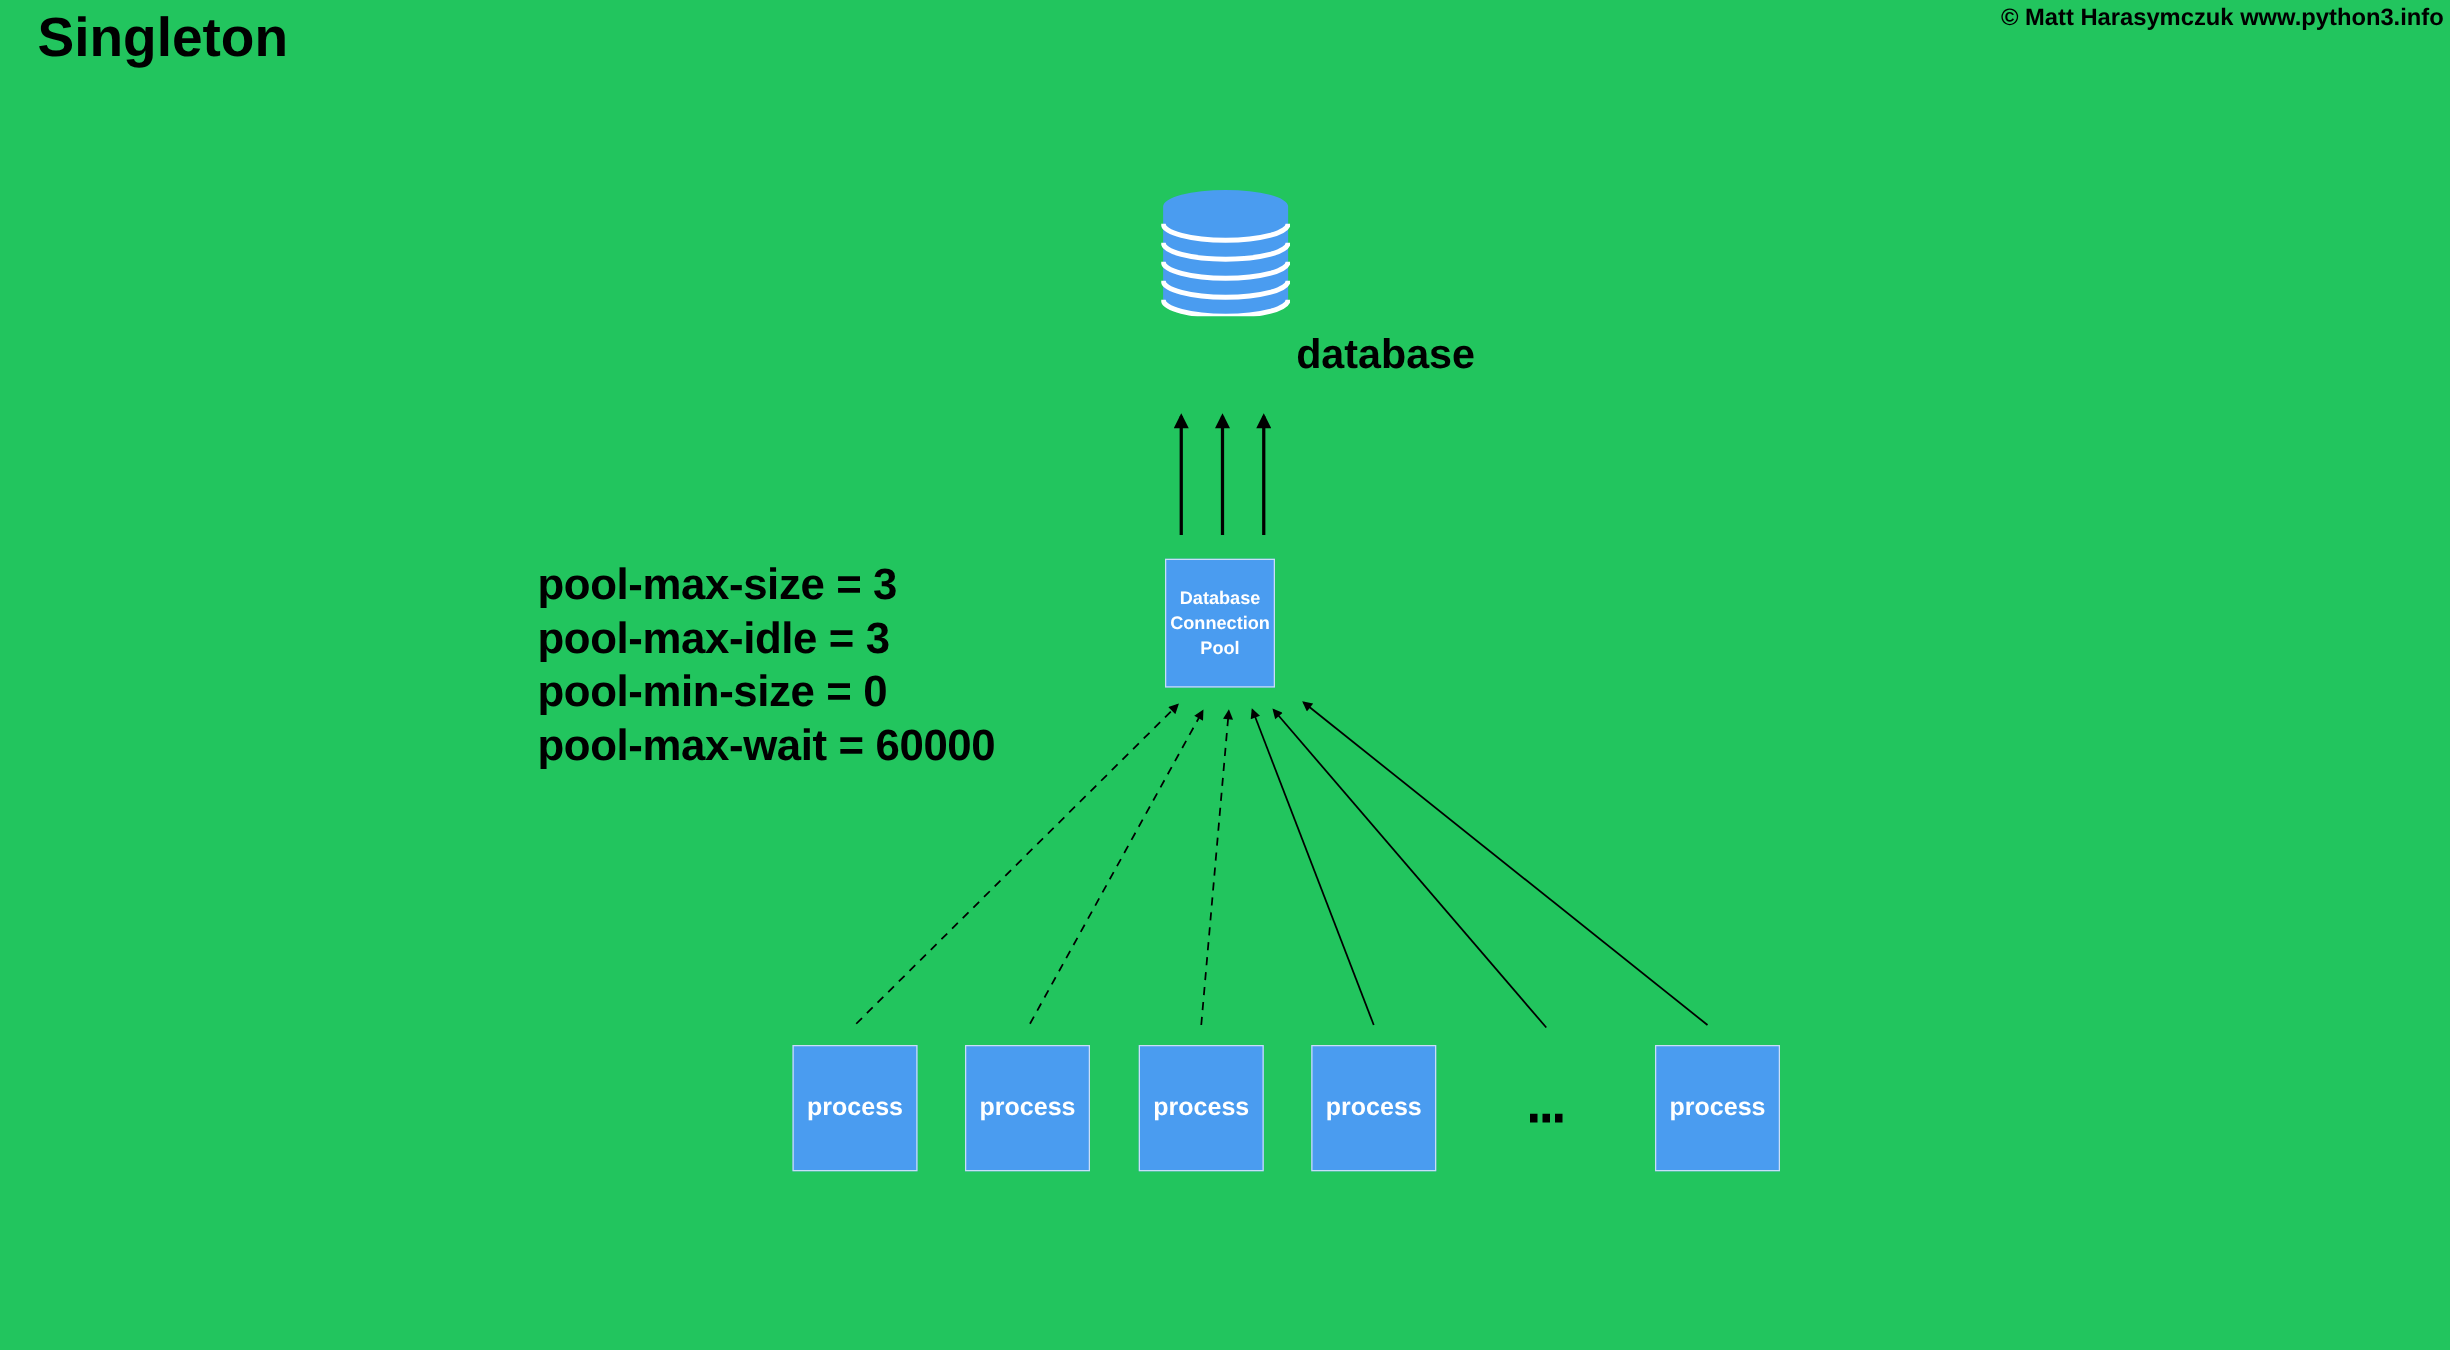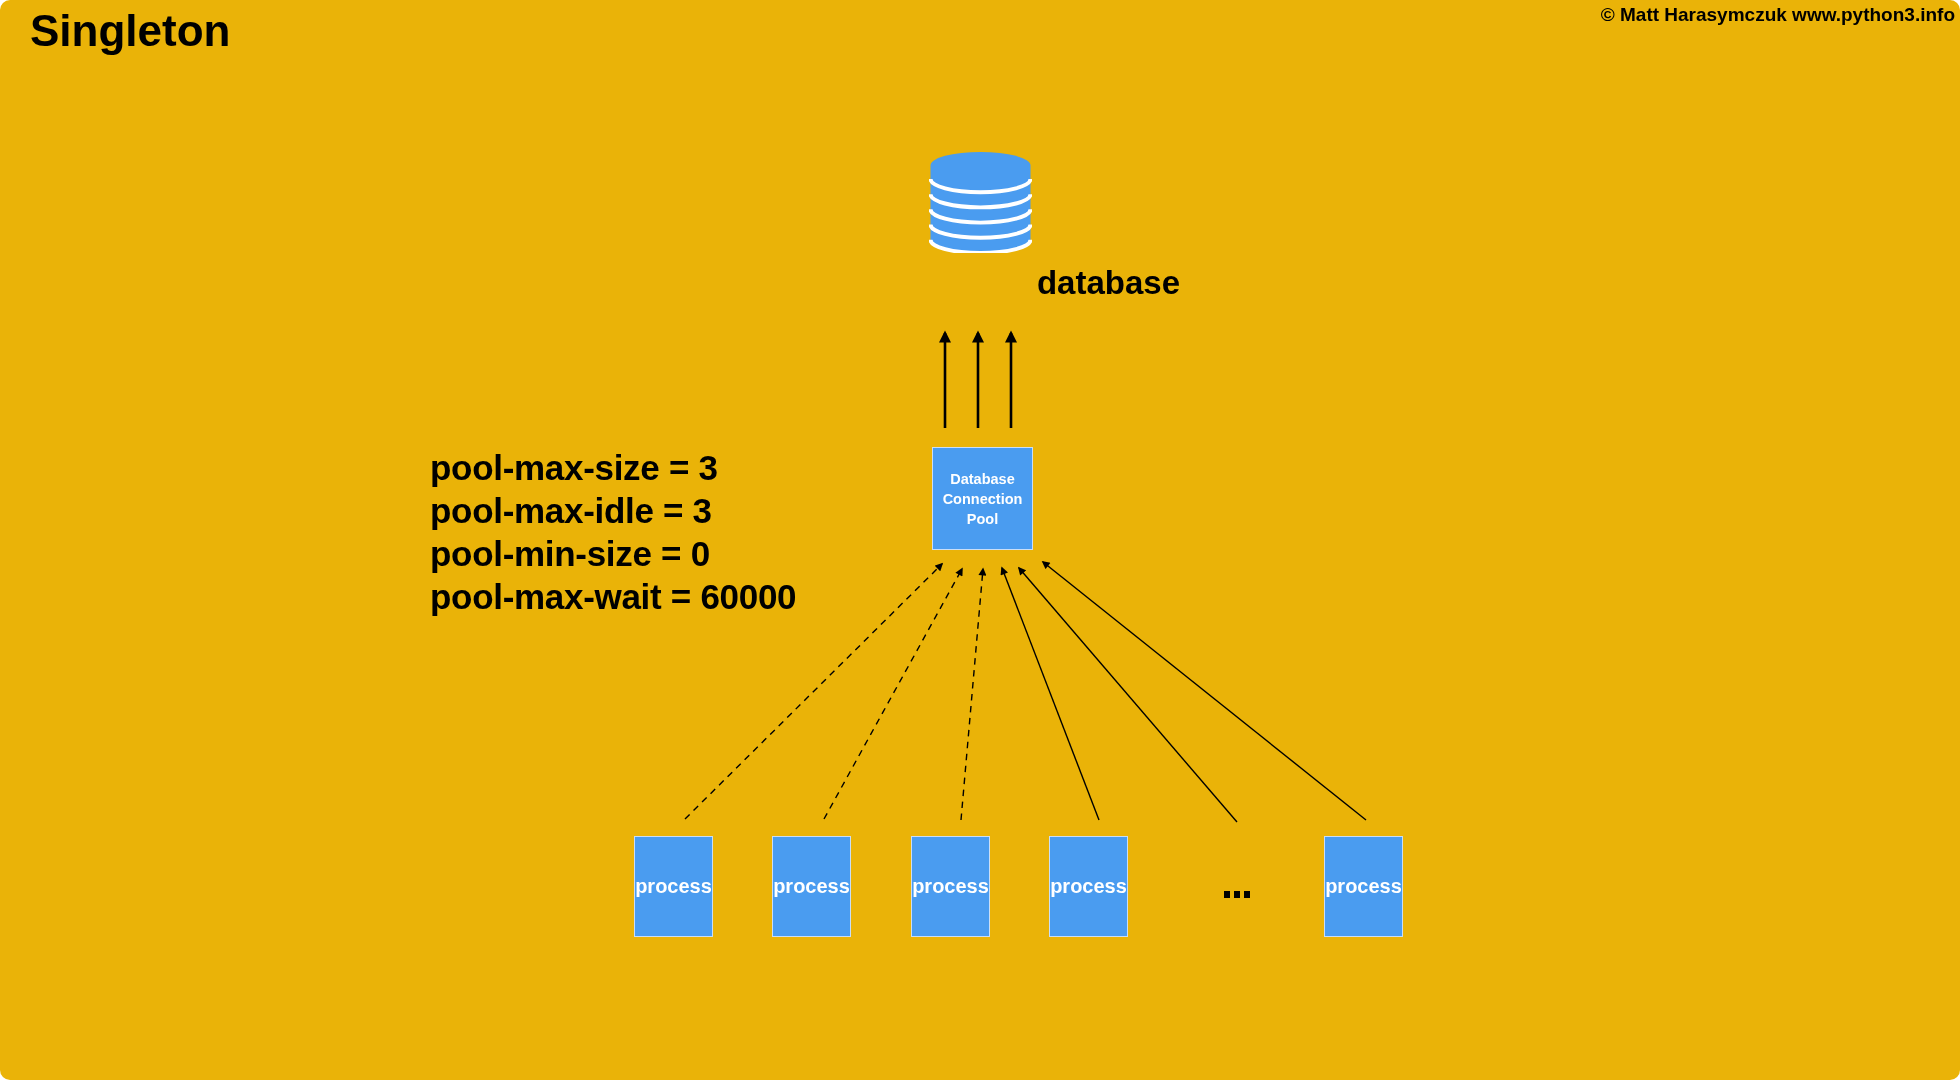--- a/index.html
+++ b/index.html
@@ -3,21 +3,21 @@
 <meta charset="utf-8">
 <title>Singleton</title>
 <style>
   * { margin: 0; padding: 0; box-sizing: border-box; }
   html, body { background: #ffffff; }
   body {
     width: 1960px; height: 1080px;
     font-family: "Liberation Sans", "DejaVu Sans", sans-serif;
     overflow: hidden;
   }
-  .stage { position: relative; width: 1960px; height: 1080px; background: #eab308; border-radius: 10px; }
+  .stage { position: relative; width: 1960px; height: 1080px; background: #22c55e; }
 
   .page-title {
     position: absolute; left: 30px; top: 6px;
     font-size: 44px; font-weight: bold; color: #000; letter-spacing: 0;
   }
   .copyright {
     position: absolute; right: 5px; top: 4px;
     font-size: 19px; font-weight: bold; color: #000; white-space: nowrap;
   }
 
@@ -29,29 +29,29 @@
     text-align: right; font-size: 33px; font-weight: bold; color: #000;
   }
 
   .params {
     position: absolute; left: 430px; top: 432px;
     font-size: 35px; font-weight: bold; color: #000;
     line-height: 43px; letter-spacing: -0.3px; white-space: nowrap; margin-top: 14px;
   }
 
   .pool-box {
-    position: absolute; left: 932px; top: 447px; width: 101px; height: 103px;
+    position: absolute; left: 932px; top: 447px; width: 88px; height: 103px;
     background: #4A9CF0; border: 1.5px solid #c9def7;
     display: flex; align-items: center; justify-content: center;
     text-align: center; color: #fff; font-size: 14.5px; font-weight: bold;
     line-height: 1.38; padding: 0 7px;
   }
 
   .process-box {
-    position: absolute; top: 836px; width: 79px; height: 101px;
+    position: absolute; top: 836px; width: 100px; height: 101px;
     background: #4A9CF0; border: 1.5px solid #c9def7;
     display: flex; align-items: center; justify-content: center;
     color: #fff; font-size: 20px; font-weight: bold;
   }
   .p1 { left: 634px; } .p2 { left: 772px; } .p3 { left: 911px; }
   .p4 { left: 1049px; } .p5 { left: 1324px; }
 
   .ellipsis {
     position: absolute; left: 1224px; top: 889px; width: 26px; height: 10px;
     display: flex; justify-content: space-between; align-items: center;

